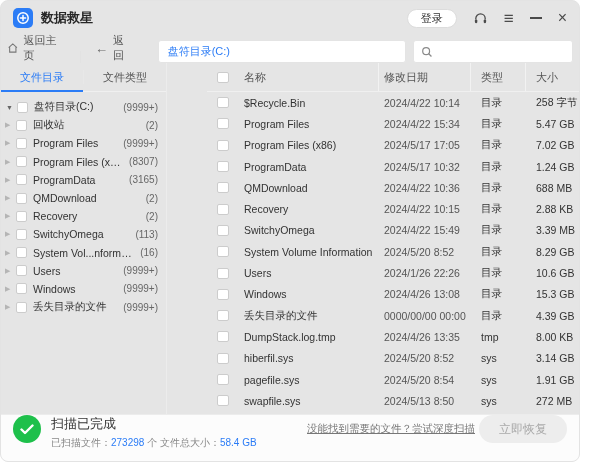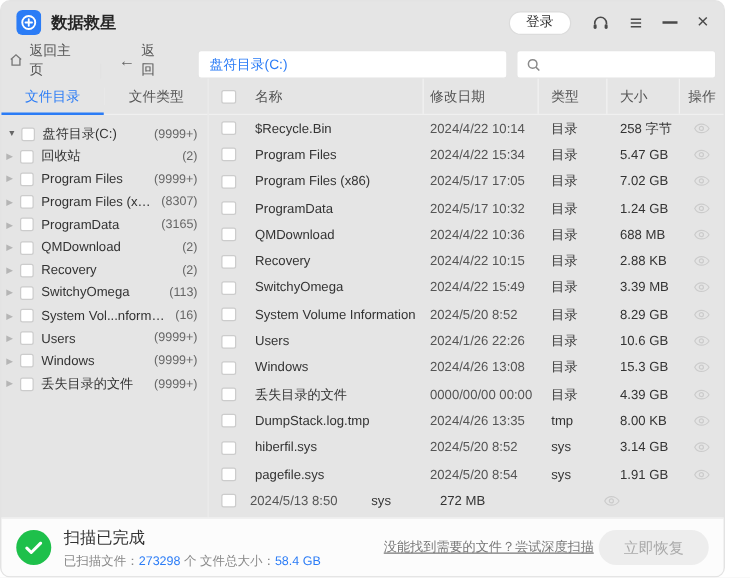--- a/index.html
+++ b/index.html
@@ -18,21 +18,21 @@
 
   
   .toolbar{height:28px;flex:none;display:flex;align-items:flex-end;padding:0 6px;}
   .nav-item{display:flex;align-items:center;gap:5px;font-size:11px;color:#555;cursor:pointer;}
   .nav-divider{width:1px;height:12px;background:#e2e2e2;margin:0 14px;}
   .path-input{margin-left:24px;width:256px;height:23px;box-sizing:border-box;border:1px solid #e4e4e4;border-radius:3px;font-size:11px;color:#2b7cf6;display:flex;align-items:center;padding:0 9px;background:#fff;}
   .search-box{margin-left:7px;width:160px;height:23px;box-sizing:border-box;border:1px solid #e4e4e4;border-radius:3px;display:flex;align-items:center;padding:0 7px;gap:5px;background:#fff;}
   .search-box input{border:none;outline:none;flex:1;font-size:11px;min-width:0;background:transparent;}
 
   
-  .main{flex:1;display:flex;min-height:0;}
+  .main{flex:1;display:flex;min-height:0;gap:40px;}
   .sidebar{width:165px;flex:none;border-right:1px solid #ececec;display:flex;flex-direction:column;}
   .tabs{height:28px;flex:none;display:flex;border-bottom:1px solid #f0f0f0;}
   .tab{flex:1;display:flex;align-items:center;justify-content:center;font-size:11px;color:#555;position:relative;cursor:pointer;}
   .tab.active{color:#2b7cf6;}
   .tab.active::after{content:"";position:absolute;left:0;right:0;bottom:-1px;height:2px;background:#2b7cf6;}
   .tab-sep{width:1px;background:#e8e8e8;margin:7px 0;}
   .tree{flex:1;padding-top:6px;overflow:hidden;}
   .tree-row{height:18.2px;display:flex;align-items:center;padding-left:4px;padding-right:8px;font-size:10.5px;color:#333;cursor:pointer;}
   .tree-row.root{padding-left:5px;}
   .arrow{width:11px;flex:none;color:#b5b5b5;font-size:7px;}
@@ -51,21 +51,21 @@
   .col-name{padding-left:9px;width:144px;flex:none;white-space:nowrap;overflow:hidden;text-overflow:ellipsis;box-sizing:border-box;color:#333;}
   .col-date{width:92px;padding-left:5px;flex:none;box-sizing:border-box;color:#555;}
   .col-type{width:55px;padding-left:10px;flex:none;box-sizing:border-box;color:#333;}
   .col-size{width:58px;padding-left:10px;flex:none;box-sizing:border-box;color:#333;}
   .col-op{flex:1;display:flex;align-items:center;justify-content:center;}
   .thead .col-name,.thead .col-date,.thead .col-type,.thead .col-size{border-right:1px solid #f2f2f2;height:28px;display:flex;align-items:center;color:#555;}
   .thead .col-name{padding-left:9px;}
   .eye{opacity:.9;cursor:pointer;display:flex;}
 
   
-  .footer{height:47px;flex:none;border-top:1px solid #ececec;background:#fcfcfc;display:flex;align-items:center;padding:0 12px;box-sizing:border-box;}
+  .footer{height:47px;flex:none;border-top:1px solid #ececec;background:#fcfcfc;display:flex;align-items:flex-start;padding:0 12px;box-sizing:border-box;}
   .check-circle{width:28px;height:28px;flex:none;border-radius:50%;background:#1ec04b;display:flex;align-items:center;justify-content:center;}
   .status{margin-left:10px;display:flex;flex-direction:column;gap:3px;}
   .status-title{font-size:13px;color:#333;font-weight:500;}
   .status-line{font-size:10px;color:#888;}
   .status-line .num{color:#2b7cf6;}
   .footer-right{margin-left:auto;display:flex;align-items:center;gap:4px;}
   .deep-link{font-size:10.5px;color:#777;text-decoration:underline;cursor:pointer;}
   .recover-btn{height:28px;padding:0 20px;border-radius:14px;background:#ededed;color:#aaa;font-size:12px;border:none;display:flex;align-items:center;cursor:pointer;}
 </style>
 </head>
@@ -453,20 +453,21 @@
                 <svg width="13" height="10" viewBox="0 0 16 12" fill="none" stroke="#c9c9c9" stroke-width="1.2">
                   <path d="M8 1.5C4.8 1.5 2.2 3.6 1 6c1.2 2.4 3.8 4.5 7 4.5S14.8 8.4 16 6c-1.2-2.4-4.8-4.5-8-4.5z" transform="scale(0.94)"></path>
                   <circle cx="7.5" cy="5.7" r="2"></circle>
                 </svg>
               </span>
             </span>
           </div>
 
           <div class="trow">
             <span class="col-cb cb"></span>
+            <span class="col-name">swapfile.sys</span>
             <span class="col-date">2024/5/13 8:50</span>
             <span class="col-type">sys</span>
             <span class="col-size">272 MB</span>
             <span class="col-op">
               <span class="eye">
                 <svg width="13" height="10" viewBox="0 0 16 12" fill="none" stroke="#c9c9c9" stroke-width="1.2">
                   <path d="M8 1.5C4.8 1.5 2.2 3.6 1 6c1.2 2.4 3.8 4.5 7 4.5S14.8 8.4 16 6c-1.2-2.4-4.8-4.5-8-4.5z" transform="scale(0.94)"></path>
                   <circle cx="7.5" cy="5.7" r="2"></circle>
                 </svg>
               </span>

